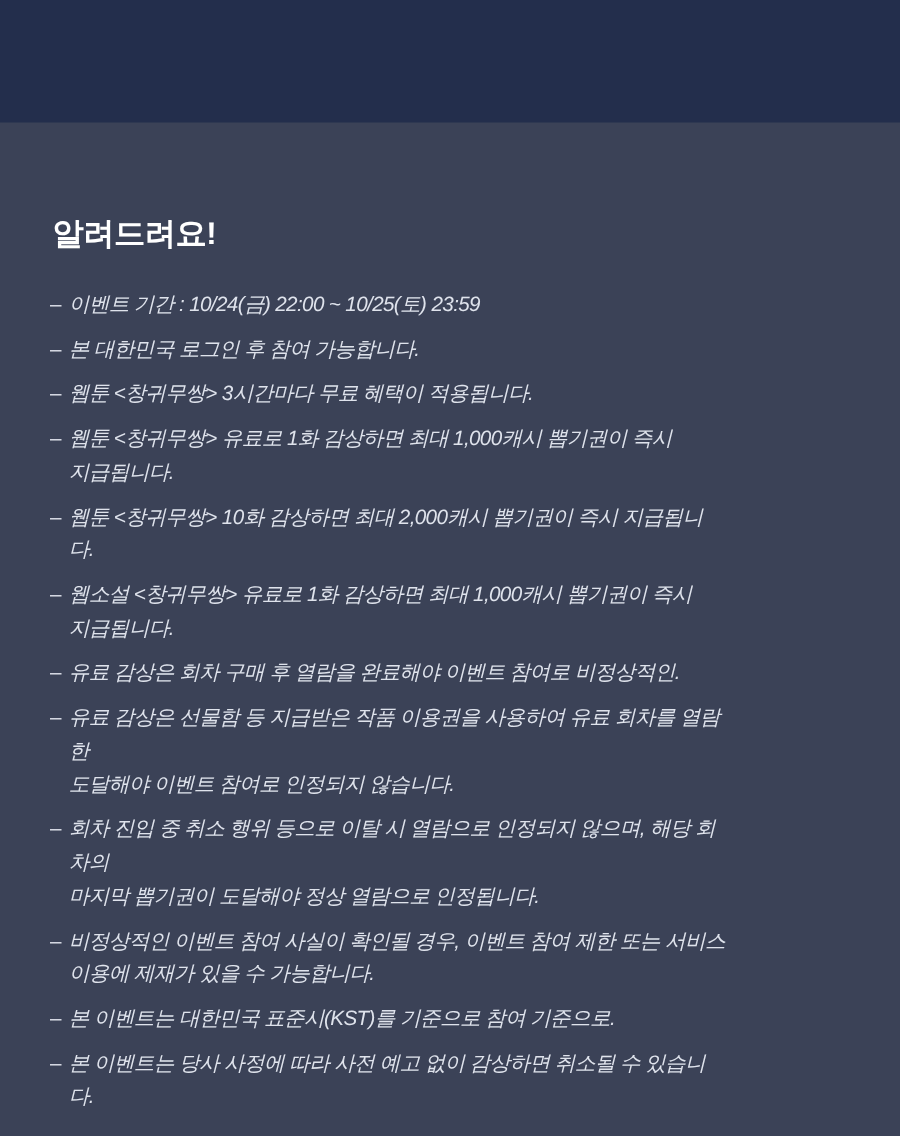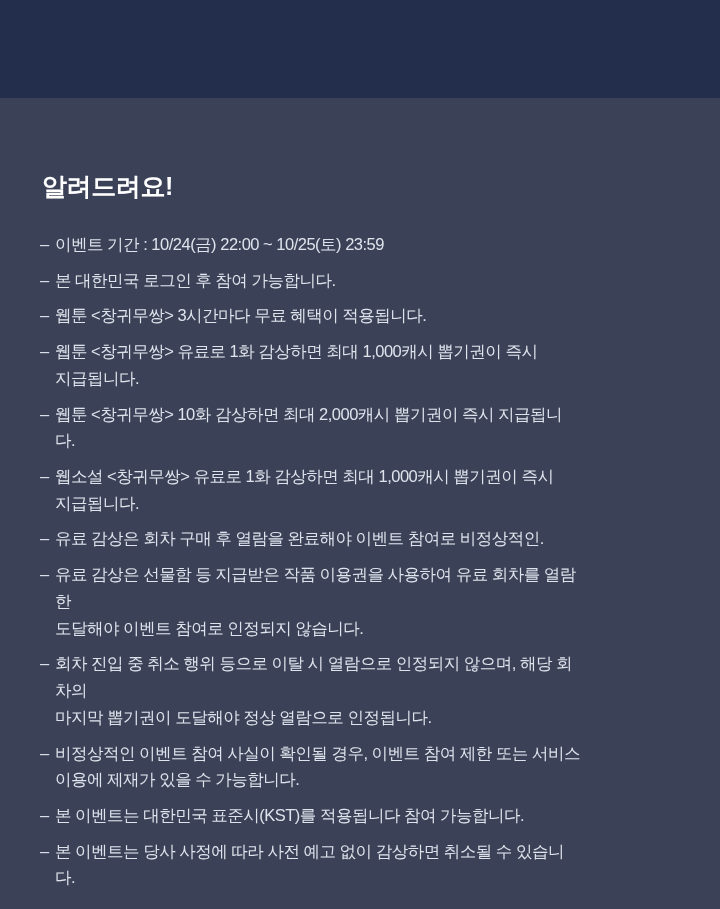--- a/index.html
+++ b/index.html
@@ -61,20 +61,21 @@
     flex: 0 0 auto;
     width: 15px;
     color: #dfe3ec;
     font-size: 16.5px;
     line-height: 1.62;
   }
   .item-text {
     flex: 1 1 auto;
     white-space: pre-line;
     text-indent: 0;
+    font-style: italic;
   }
 </style>
 </head>
 <body>
 
 <div class="page">
 
   <div class="top-band"></div>
 
   <div class="content">
@@ -132,21 +133,21 @@
       </li>
 
       <li class="notice-item">
         <span class="dash">–</span>
         <span class="item-text">비정상적인 이벤트 참여 사실이 확인될 경우, 이벤트 참여 제한 또는 서비스
 이용에 제재가 있을 수 가능합니다.</span>
       </li>
 
       <li class="notice-item">
         <span class="dash">–</span>
-        <span class="item-text">본 이벤트는 대한민국 표준시(KST)를 적용됩니다 참여 가능합니다.</span>
+        <span class="item-text">본 이벤트는 대한민국 표준시(KST)를 기준으로 참여 기준으로.</span>
       </li>
 
       <li class="notice-item">
         <span class="dash">–</span>
         <span class="item-text">본 이벤트는 당사 사정에 따라 사전 예고 없이 감상하면 취소될 수 있습니다.</span>
       </li>
 
     </ul>
   </div>
 

